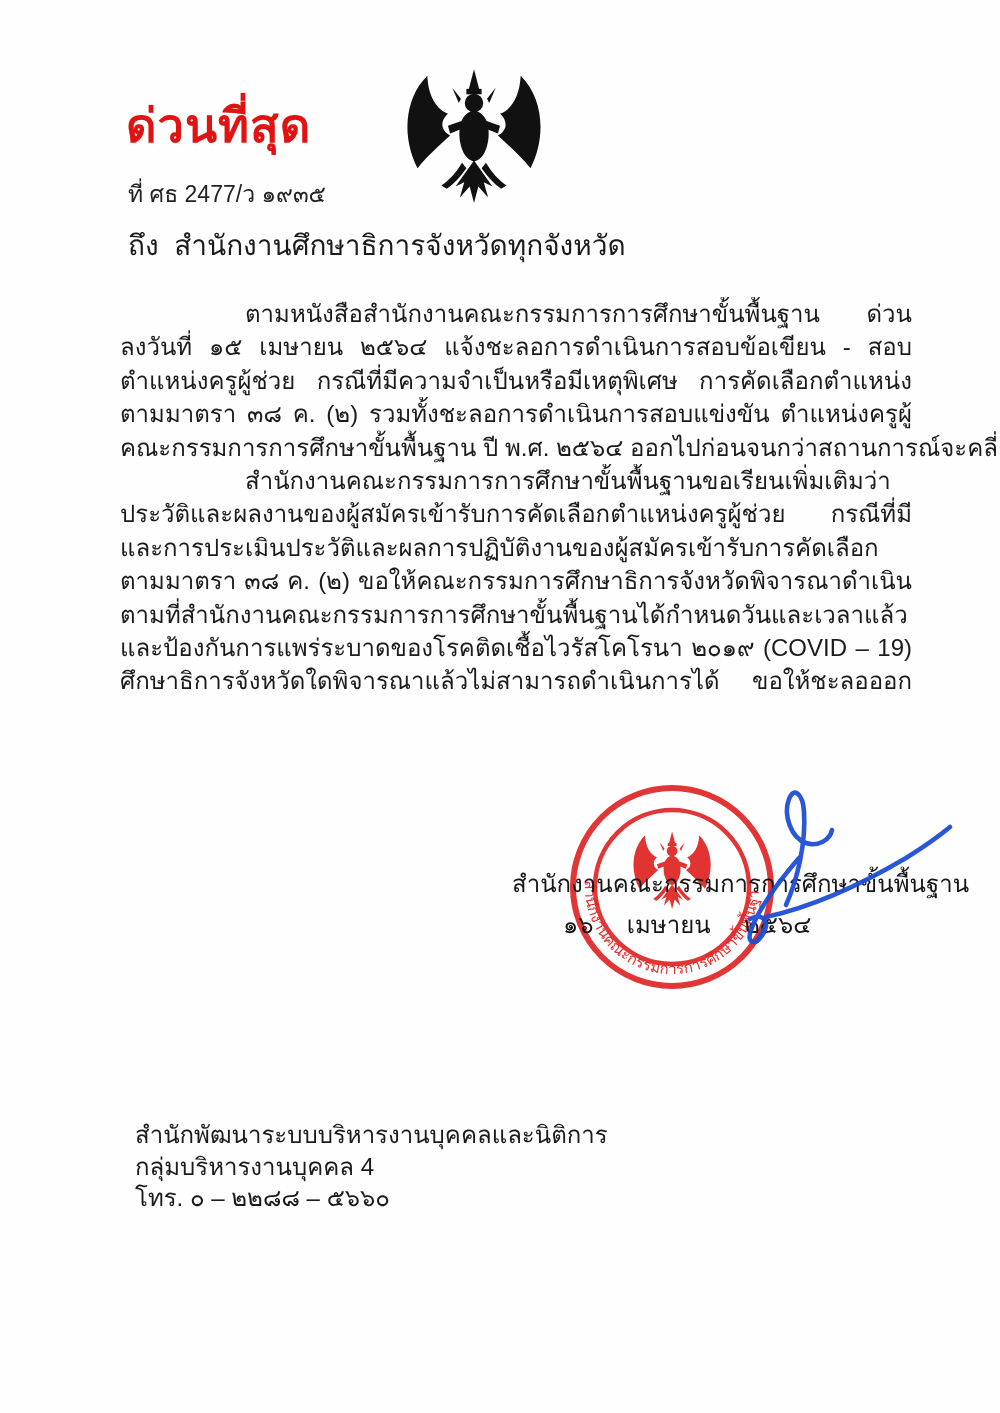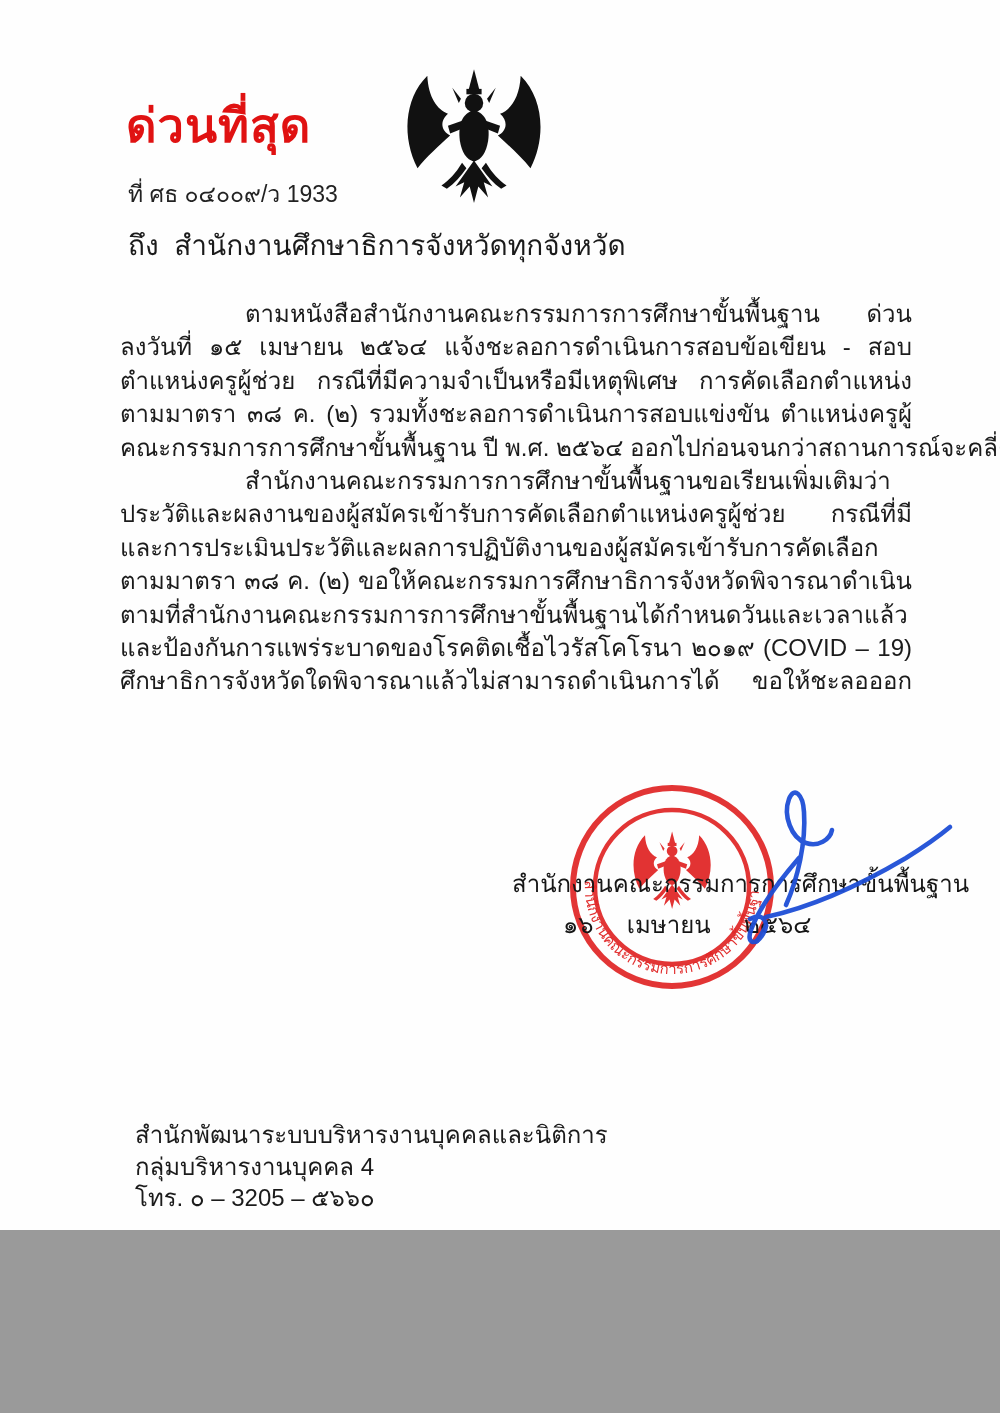--- a/index.html
+++ b/index.html
@@ -1,17 +1,17 @@
 <!DOCTYPE html>
 <html><head>
 <meta charset="utf-8">
 <style>
   html,body{margin:0;padding:0;background:#9a9a9a;}
   .page{
-    position:relative;width:1000px;height:1230px;margin:0 auto;
+    position:relative;width:1000px;height:1413px;margin:0 auto;
     background:#fefefe;overflow:hidden;
     font-family:"Liberation Sans","DejaVu Sans",sans-serif;
     color:#1c1c1c;
   }
   .abs{position:absolute;}
   .urgent{
     left:126px;top:98px;font-size:47px;font-weight:bold;color:#e01212;
     letter-spacing:1px;line-height:1.2;
   }
   .doc-no{left:128px;top:176px;font-size:23px;color:#222;}
@@ -56,21 +56,21 @@
   </svg>
 
   <div class="abs urgent">ด่วนที่สุด</div>
 
   <div class="abs garuda-top">
     <svg viewBox="0 0 140 140" width="152" height="158">
         <use href="#garuda"></use>
       </svg>
   </div>
 
-  <div class="abs doc-no">ที่ ศธ ๐๔๐๐๙/ว 1933</div>
+  <div class="abs doc-no">ที่ ศธ 2477/ว ๑๙๓๕</div>
 
   <div class="abs to-line">ถึง&nbsp;&nbsp;สำนักงานศึกษาธิการจังหวัดทุกจังหวัด</div>
 
   <div class="abs body-block">
     <div class="bline j indent">ตามหนังสือสำนักงานคณะกรรมการการศึกษาขั้นพื้นฐาน ด่วนที่สุด ที่ ศธ ๐๔๐๐๙/ว ๑๙๑๓</div>
     <div class="bline j">ลงวันที่ ๑๕ เมษายน ๒๕๖๔ แจ้งชะลอการดำเนินการสอบข้อเขียน - สอบสัมภาษณ์ ของการคัดเลือก</div>
     <div class="bline j">ตำแหน่งครูผู้ช่วย กรณีที่มีความจำเป็นหรือมีเหตุพิเศษ การคัดเลือกตำแหน่งบุคลากรทางการศึกษาอื่น</div>
     <div class="bline j">ตามมาตรา ๓๘ ค. (๒) รวมทั้งชะลอการดำเนินการสอบแข่งขัน ตำแหน่งครูผู้ช่วย สังกัดสำนักงาน</div>
     <div class="bline">คณะกรรมการการศึกษาขั้นพื้นฐาน ปี พ.ศ. ๒๕๖๔ ออกไปก่อนจนกว่าสถานการณ์จะคลี่คลาย นั้น</div>
     <div class="bline j indent">สำนักงานคณะกรรมการการศึกษาขั้นพื้นฐานขอเรียนเพิ่มเติมว่า ในส่วนของการประเมิน</div>
@@ -108,16 +108,16 @@
         <path d="M766,917 C812,907 862,884 906,858 C922,848 938,837 950,827"></path>
         <path d="M799,858 C780,880 760,906 751,930 C746,943 755,947 763,934 C770,922 763,912 750,919"></path>
         <path d="M757,941 C761,935 764,930 766,926"></path>
       </g>
     </svg>
   </div>
 
   <div class="abs footer">
     <div>สำนักพัฒนาระบบบริหารงานบุคคลและนิติการ</div>
     <div>กลุ่มบริหารงานบุคคล 4</div>
-    <div>โทร. ๐ – 3205 – ๕๖๖๐</div>
+    <div>โทร. ๐ – ๒๒๘๘ – ๕๖๖๐</div>
   </div>
 
 </div>
 
 </body></html>

